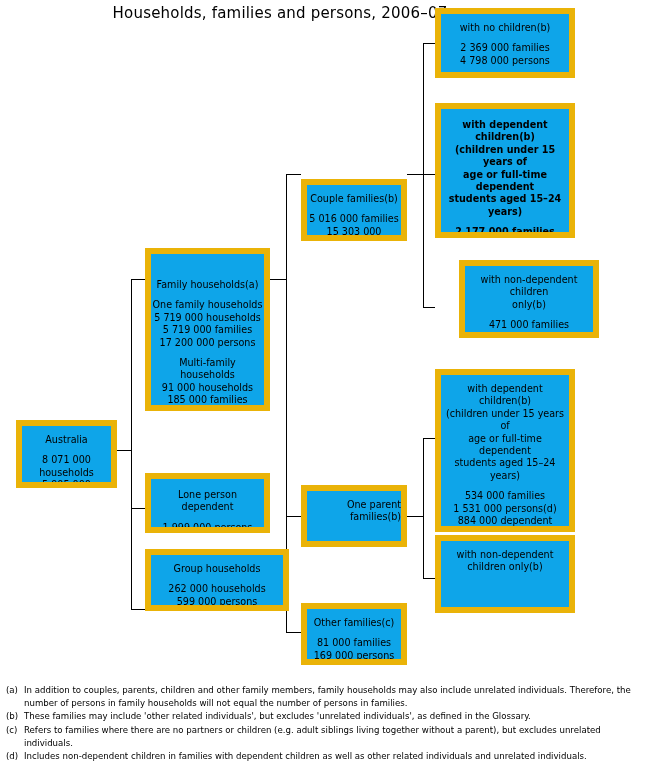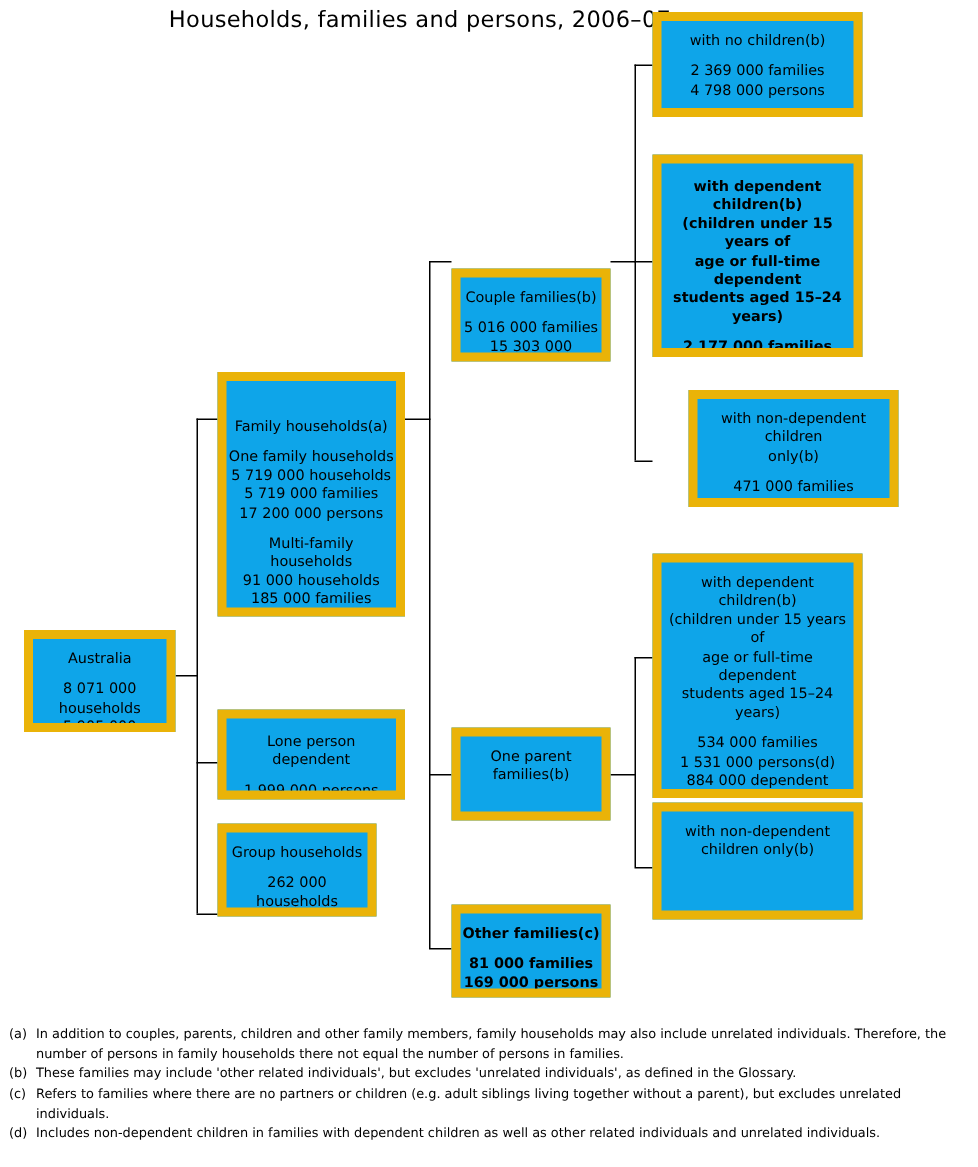--- a/index.html
+++ b/index.html
@@ -130,40 +130,40 @@
 185 000 families
 486 000 persons</span>
   </div>
 
   <div class="box" style="left:145px; top:473px; width:125px; height:60px; padding-top:10px;">
     <span class="hd">Lone person dependent</span>
     <span class="gap"></span>
     <span class="ln">1 999 000 persons</span>
   </div>
 
-  <div class="box" style="left:145px; top:549px; width:106px; height:62px; padding-top:8px;">
+  <div class="box" style="left:145px; top:549px; width:144px; height:62px; padding-top:8px;">
     <span class="hd">Group households</span>
     <span class="gap"></span>
     <span class="ln">262 000 households
 599 000 persons</span>
   </div>
 
   <div class="box" style="left:301px; top:139px; width:106px; height:62px; padding-top:8px;margin-top:40px;">
     <span class="hd">Couple families(b)</span>
     <span class="gap"></span>
     <span class="ln">5 016 000 families
 15 303 000 persons</span>
   </div>
 
-  <div class="box" style="left:301px; top:485px; width:106px; height:62px; padding-top:8px;">
+  <div class="box" style="left:301px; top:485px; width:106px; height:62px; padding-top:8px;text-align:right;">
     <span class="hd">One parent families(b)</span>
     <span class="gap"></span>
   </div>
 
-  <div class="box" style="left:301px; top:603px; width:106px; height:62px; padding-top:8px;font-weight:bold;">
+  <div class="box" style="left:301px; top:603px; width:106px; height:62px; padding-top:8px;">
     <span class="hd">Other families(c)</span>
     <span class="gap"></span>
     <span class="ln">81 000  families
 169 000 persons</span>
   </div>
 
   <div class="box" style="left:435px; top:8px; width:140px; height:70px; padding-top:8px;">
     <span class="hd">with no children(b)</span>
     <span class="gap"></span>
     <span class="ln">2 369 000 families
@@ -204,21 +204,21 @@
 
   <div class="box" style="left:435px; top:535px; width:140px; height:78px; padding-top:8px;">
     <span class="hd">with non-dependent
 children only(b)</span>
     <span class="gap"></span>
   </div>
 
   <div class="notes">
     <span class="note">
       <span class="mk">(a)</span>
-      <span>In addition to couples, parents, children and other family members, family households may also include unrelated individuals. Therefore, the number of persons in family households there not equal the number of persons in families.</span>
+      <span>In addition to couples, parents, children and other family members, family households may also include unrelated individuals. Therefore, the number of persons in family households will not equal the number of persons in families.</span>
     </span>
     <span class="note">
       <span class="mk">(b)</span>
       <span>These families may include 'other related individuals', but excludes 'unrelated individuals', as defined in the Glossary.</span>
     </span>
     <span class="note">
       <span class="mk">(c)</span>
       <span>Refers to families where there are no partners or children (e.g. adult siblings living together without a parent), but excludes unrelated individuals.</span>
     </span>
     <span class="note">

